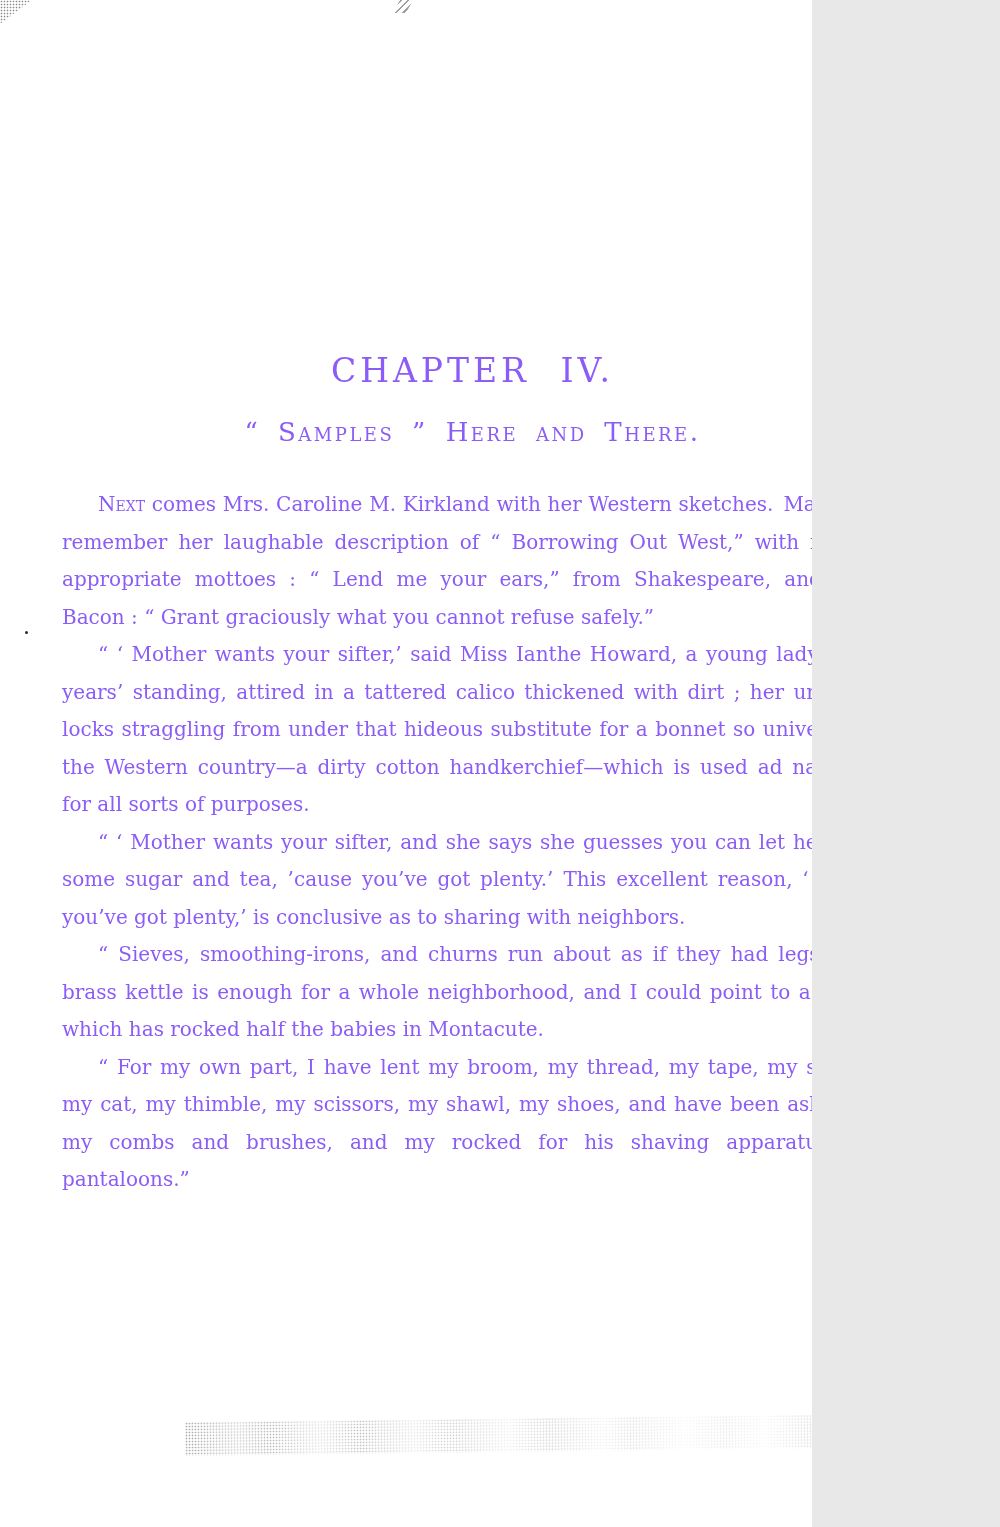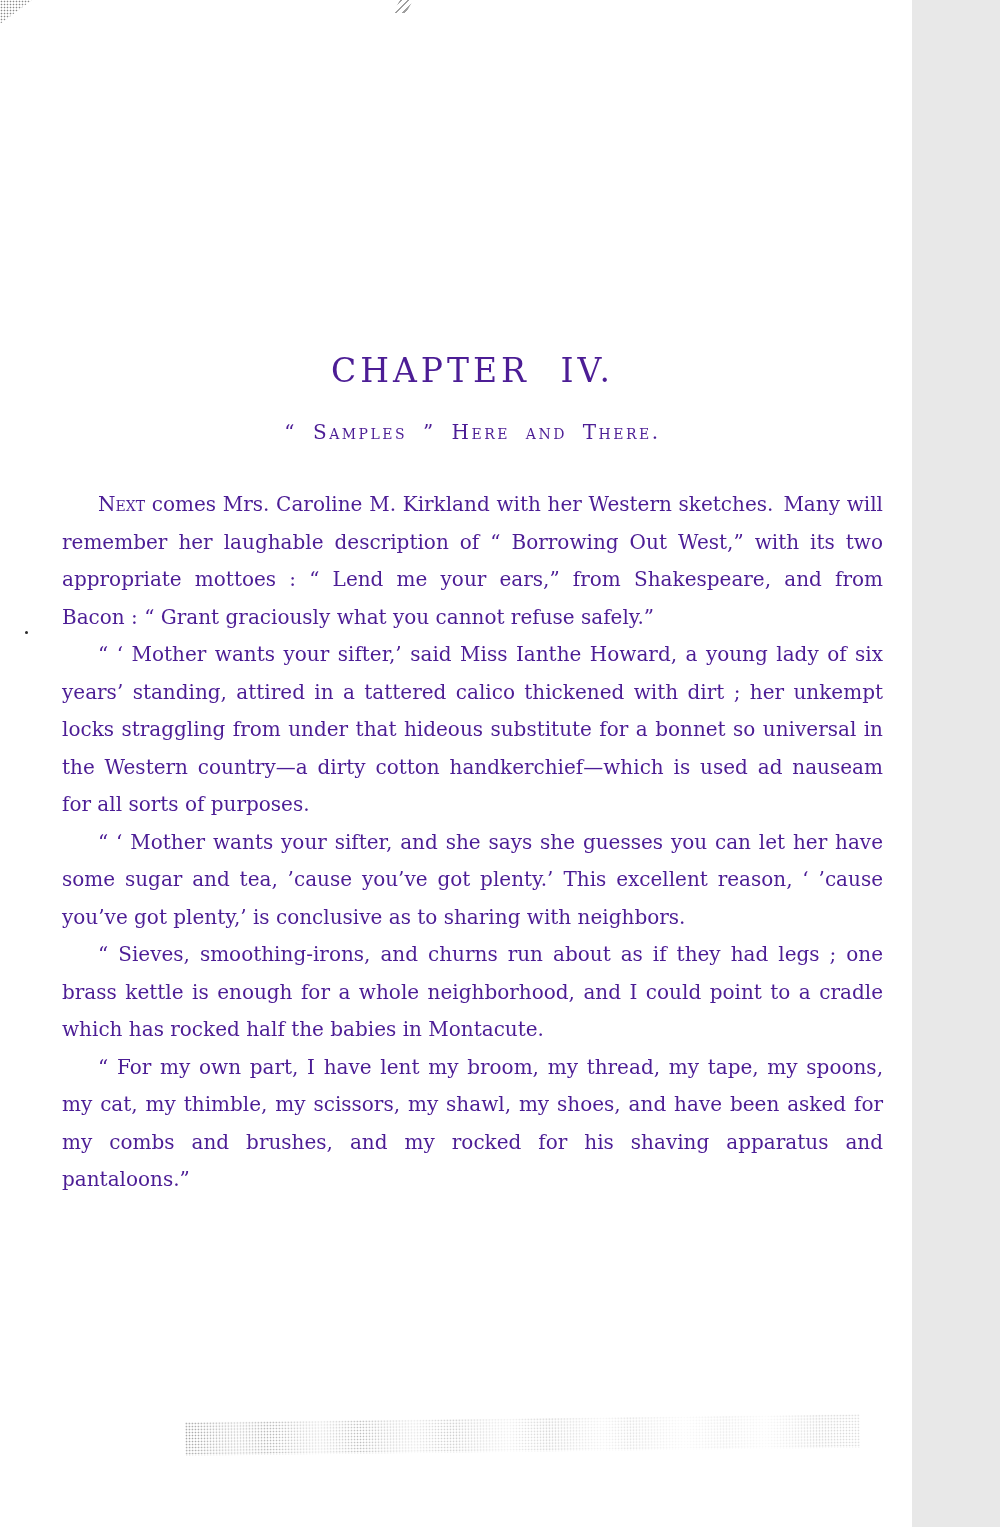--- a/index.html
+++ b/index.html
@@ -2,26 +2,26 @@
 <html><head>
 <meta charset="utf-8">
 <style>
   html, body {
     margin: 0;
     padding: 0;
     background: #e8e8e8;
   }
   .page {
     position: relative;
-    width: 912px;
+    width: 812px;
     height: 1527px;
     background: #ffffff;
     overflow: hidden;
     font-family: "DejaVu Serif", "Liberation Serif", serif;
-    color: #4c1d95;
+    color: #8b5cf6;
   }
   
   .corner-artifact {
     position: absolute;
     left: 0; top: 0;
     width: 32px; height: 24px;
     background-image: radial-gradient(circle, rgba(70,70,70,0.85) 0.7px, transparent 1.1px);
     background-size: 3px 3px;
     clip-path: polygon(0 0, 100% 0, 0 100%);
     opacity: 0.75;
@@ -76,21 +76,21 @@
     margin: 0;
     font-size: 33px;
     font-weight: normal;
     letter-spacing: 4px;
     word-spacing: 16px;
     text-align: center;
     line-height: 42px;
   }
   .section-subtitle {
     margin: 26px 0 0 0;
-    font-size: 20px;
+    font-size: 26px;
     font-weight: normal;
     font-variant: small-caps;
     letter-spacing: 2.5px;
     word-spacing: 7px;
     text-align: center;
     line-height: 28px;
   }
   .body-text {
     margin-top: 40px;
     font-size: 20px;

